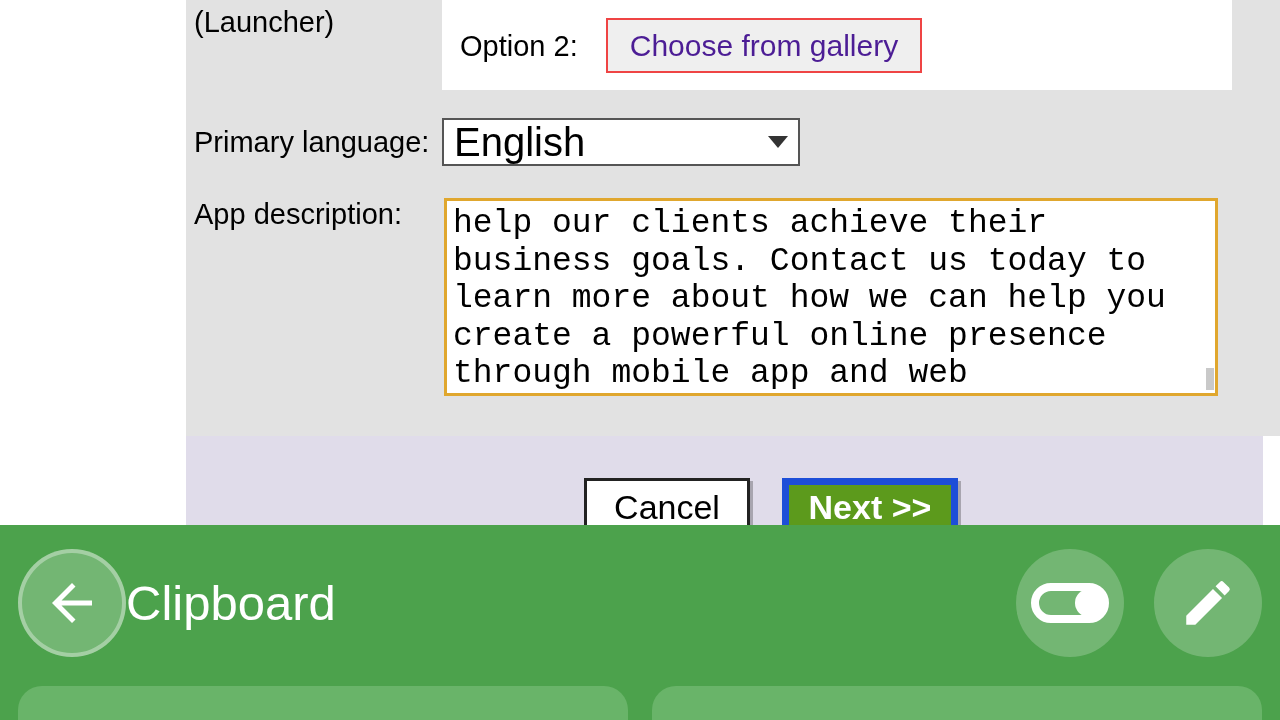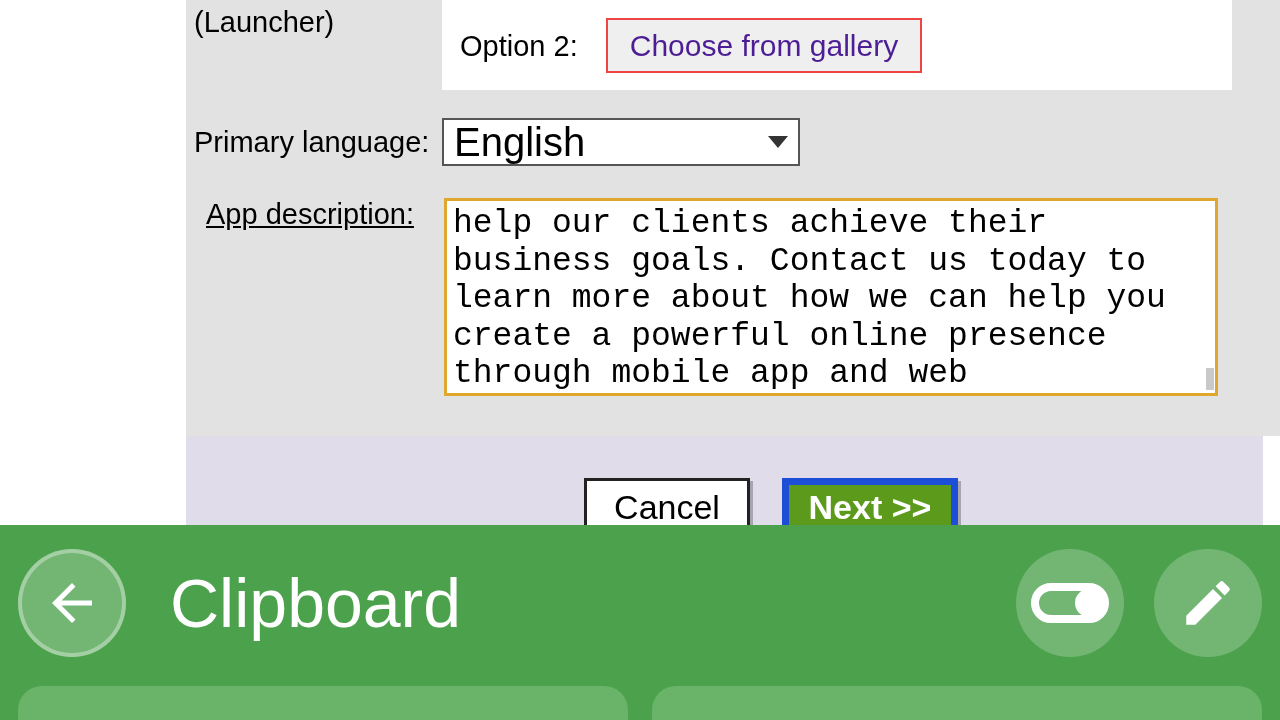--- a/index.html
+++ b/index.html
@@ -14,31 +14,31 @@
   .launcher-label { position: absolute; left: 8px; top: 6px; font-size: 29px; color: #000; }
 
   .icon-panel { position: absolute; left: 256px; top: 0; width: 790px; height: 90px; background: #ffffff; }
   .option2-label { position: absolute; left: 274px; top: 30px; font-size: 29px; color: #000; }
   .gallery-btn { position: absolute; left: 420px; top: 18px; width: 316px; height: 55px; background: #efefef; border: 2px solid #ef4444; font-size: 30px; color: #4c1d95; display: flex; align-items: center; justify-content: center; cursor: pointer; }
 
   .lang-label { position: absolute; left: 8px; top: 126px; font-size: 29px; color: #000; }
   .lang-select { position: absolute; left: 256px; top: 118px; width: 358px; height: 48px; border: 2px solid #555; background: #fff; font-size: 40px; padding: 0 10px; display: flex; align-items: center; justify-content: space-between; cursor: pointer; }
   .chevron { width: 0; height: 0; border-left: 10px solid transparent; border-right: 10px solid transparent; border-top: 12px solid #333; }
 
-  .desc-label { position: absolute; left: 20px; top: 198px; font-size: 29px; color: #000; text-decoration: underline; }
+  .desc-label { position: absolute; left: 8px; top: 198px; font-size: 29px; color: #000; }
   .desc-box { position: absolute; left: 258px; top: 198px; width: 774px; height: 198px; border: 3px solid #e0a72e; background: #fff; font-family: "Courier New", monospace; font-size: 33px; line-height: 1.14; padding: 4px 6px; overflow: hidden; color: #000; resize: none; }
   .desc-scrollbar { position: absolute; left: 1020px; top: 368px; width: 8px; height: 22px; background: #c9c9c9; }
 
   .cancel-btn { position: absolute; left: 398px; top: 42px; width: 166px; height: 58px; background: #fff; border: 3px solid #222; font-size: 34px; color: #000; display: flex; align-items: center; justify-content: center; cursor: pointer; box-shadow: 3px 3px 0 rgba(0,0,0,0.25); }
   .next-btn { position: absolute; left: 596px; top: 42px; width: 176px; height: 58px; background: #5c9a1c; border: 7px solid #1d4ed8; font-size: 34px; font-weight: bold; color: #fff; display: flex; align-items: center; justify-content: center; cursor: pointer; box-shadow: 3px 3px 0 rgba(0,0,0,0.25); }
 
   
   .circle-btn { width: 108px; height: 108px; border-radius: 50%; background: rgba(255,255,255,0.22); display: flex; align-items: center; justify-content: center; cursor: pointer; flex: 0 0 auto; }
   .back-ring { box-shadow: inset 0 0 0 4px rgba(255,255,255,0.35); }
-  .bar-title { font-size: 68px; font-weight: 500; color: #fff; margin-left: 44px; flex: 1; }
+  .bar-title { font-size: 49px; font-weight: 500; color: #fff; flex: 1; }
   .toggle { width: 78px; height: 40px; border: 8px solid #fff; border-radius: 40px; position: relative; }
   .toggle-knob { position: absolute; right: -2px; top: -2px; width: 28px; height: 28px; background: #fff; border-radius: 50%; }
   .pencil-svg { width: 58px; height: 58px; }
   .arrow-svg { width: 60px; height: 60px; }
   .gap { width: 30px; }
 </style>
 </head>
 <body>
 
 <div class="page">

